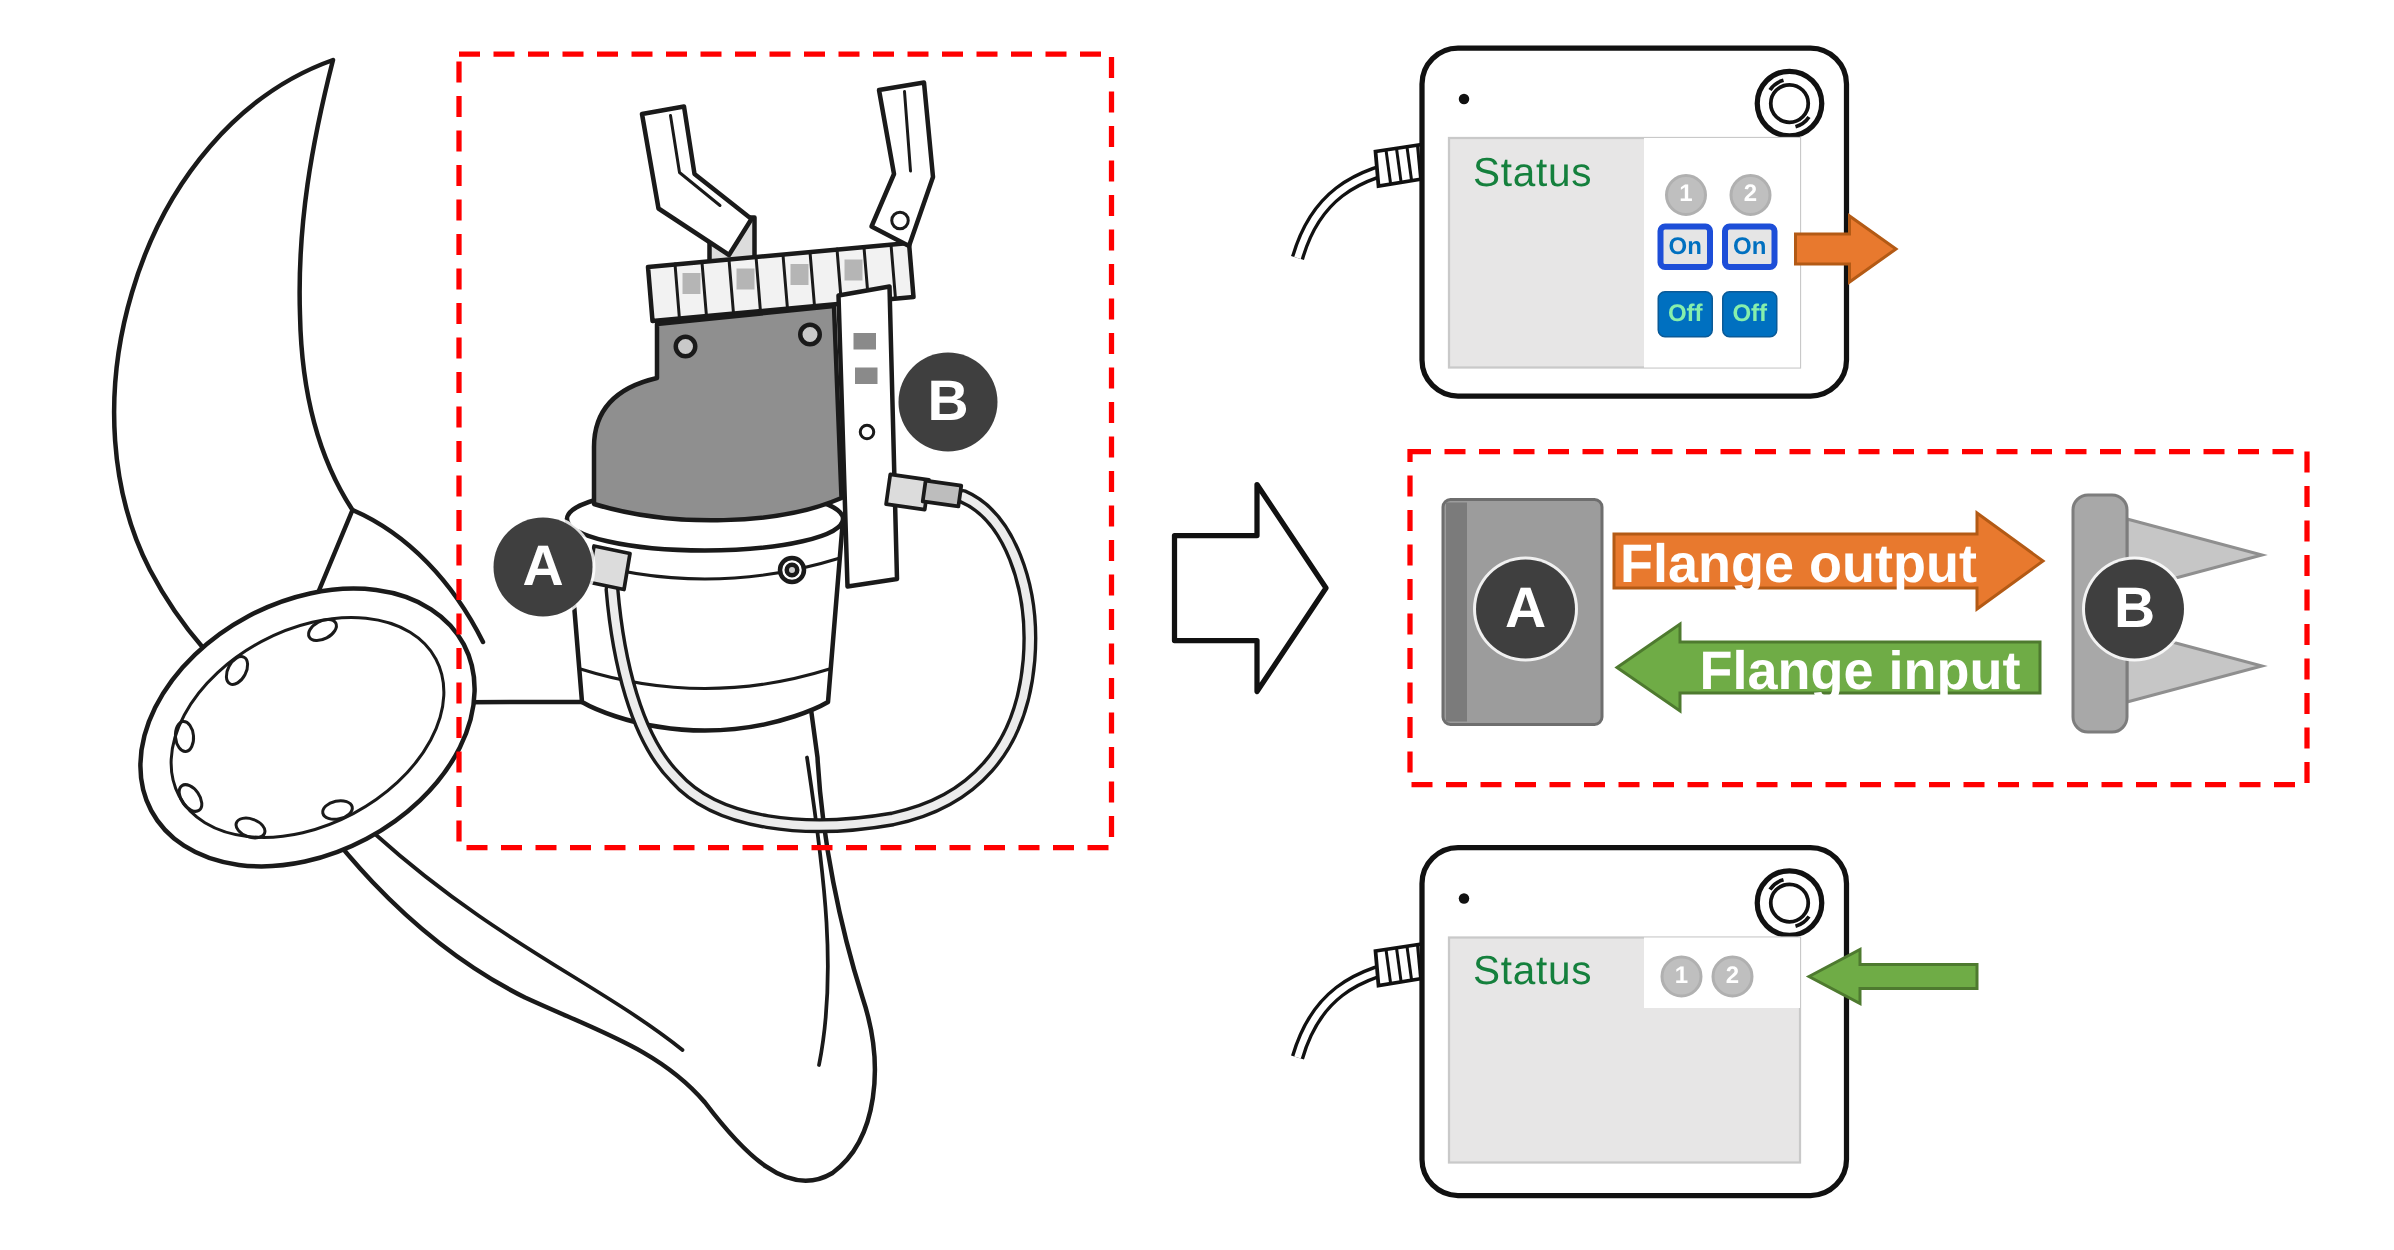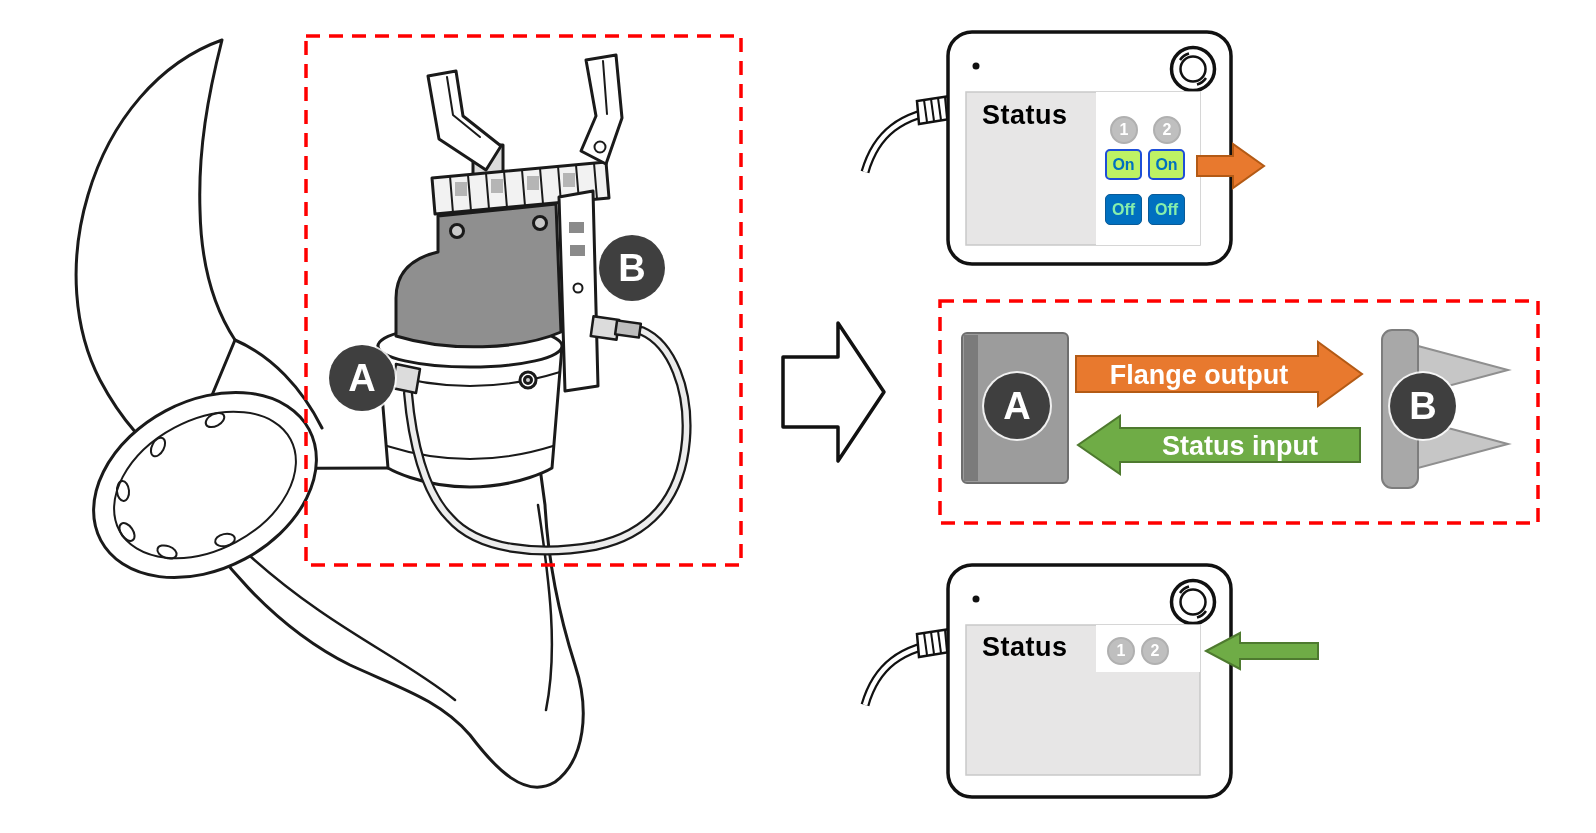--- a/index.html
+++ b/index.html
@@ -2,29 +2,29 @@
 <html style="--flange-output-orange: #E8792E; --flange-input-green: #6FAC46; --highlight-red-dashed: #FF0000; --on-off-button-blue: #0070C0; --label-circle-dark: #3F3F3F; --badge-gray: #BFBFBF;"><head>
 <meta charset="utf-8">
 <style>
   *{margin:0;padding:0;box-sizing:border-box}
   html,body{width:1596px;height:833px;background:#ffffff;font-family:"Liberation Sans",sans-serif;overflow:hidden}
   .canvas{position:absolute;left:0;top:0;width:1596px;height:833px}
   svg.layer{position:absolute;left:0;top:0}
   .circle-label{position:absolute;width:66px;height:66px;border-radius:50%;
     background:var(--label-circle-dark,#3F3F3F);color:#fff;font-weight:bold;font-size:38px;
     display:flex;align-items:center;justify-content:center;box-shadow:0 0 0 2px rgba(255,255,255,.85)}
-  .status-title{position:absolute;font-size:27px;font-weight:bold;color:#000000;letter-spacing:.5px}
+  .status-title{position:absolute;font-size:27px;font-weight:normal;color:#15803d;letter-spacing:.5px}
   .badge{position:absolute;width:28px;height:28px;border-radius:50%;
     background:var(--badge-gray,#BFBFBF);border:2px solid #b0b0b0;color:#fff;font-weight:bold;font-size:16px;
     display:flex;align-items:center;justify-content:center}
   .btn{position:absolute;width:37px;height:31px;border-radius:5px;font-family:inherit;font-weight:bold;font-size:16px;
     display:flex;align-items:center;justify-content:center;cursor:pointer;padding:0}
-  .btn-on{background:#bef264;border:2px solid #1d4ed8;color:var(--on-off-button-blue,#0070C0)}
+  .btn-on{background:#e5e5e5;border:4px solid #1d4ed8;color:var(--on-off-button-blue,#0070C0)}
   .btn-off{background:var(--on-off-button-blue,#0070C0);border:1px solid #0A5A97;color:#86efac}
-  .flange-label{position:absolute;color:#ffffff;font-weight:bold;font-size:27px;text-align:center;line-height:31px}
+  .flange-label{position:absolute;color:#ffffff;font-weight:bold;font-size:36px;text-align:center;line-height:31px}
 </style>
 </head>
 <body>
 
 <div class="canvas">
 
   <svg class="layer" width="1596" height="833" viewBox="0 0 1596 833">
 
     <g fill="#ffffff" stroke="#1a1a1a" stroke-width="3" stroke-linejoin="round" stroke-linecap="round">
 
@@ -183,18 +183,18 @@
   <div class="badge" style="left:1110px;top:116px">1</div>
   <div class="badge" style="left:1153px;top:116px">2</div>
   <button class="btn btn-on" style="left:1105px;top:149px">On</button>
   <button class="btn btn-on" style="left:1148px;top:149px">On</button>
   <button class="btn btn-off" style="left:1105px;top:194px">Off</button>
   <button class="btn btn-off" style="left:1148px;top:194px">Off</button>
 
   <div class="circle-label" style="left:984px;top:373px">A</div>
   <div class="circle-label" style="left:1390px;top:373px">B</div>
   <div class="flange-label" style="left:1080px;top:360px;width:238px">Flange output</div>
-  <div class="flange-label" style="left:1120px;top:431px;width:240px">Status input</div>
+  <div class="flange-label" style="left:1120px;top:431px;width:240px">Flange input</div>
 
   <div class="status-title" style="left:982px;top:632px">Status</div>
   <div class="badge" style="left:1107px;top:637px">1</div>
   <div class="badge" style="left:1141px;top:637px">2</div>
 </div>
 
 </body></html>

